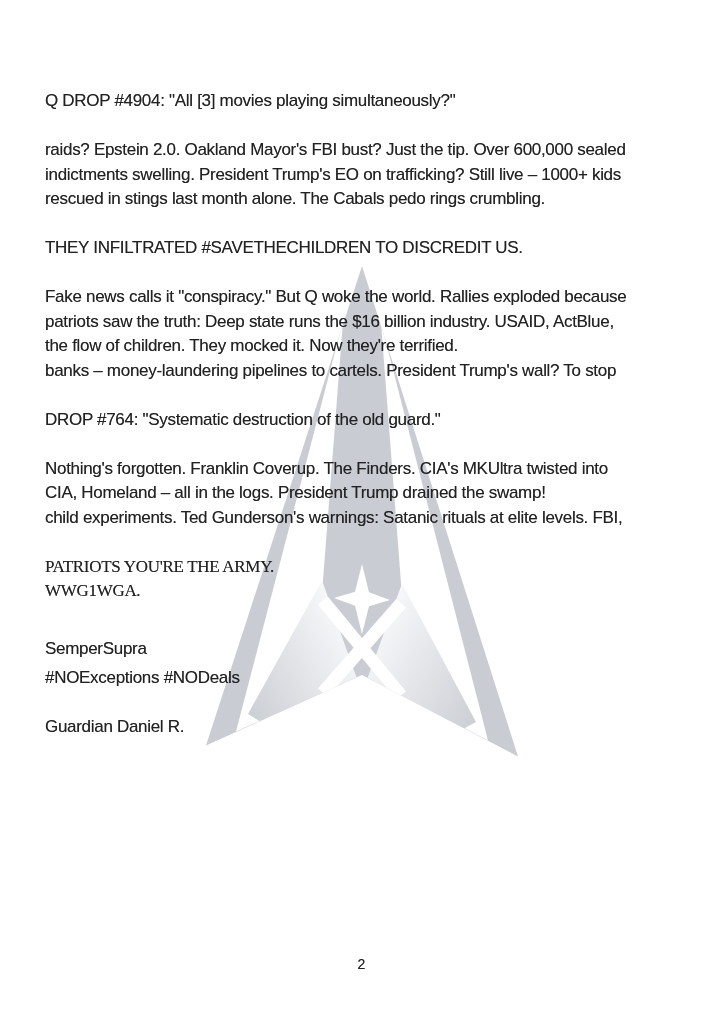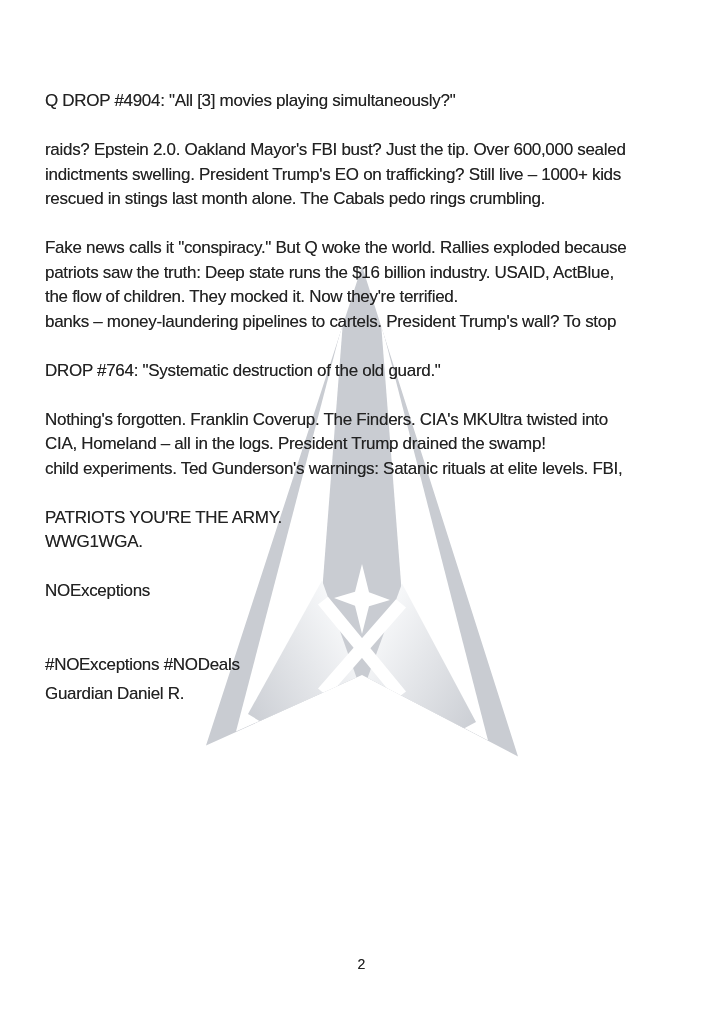--- a/index.html
+++ b/index.html
@@ -33,21 +33,21 @@
     top: 89px;
     z-index: 2;
     font-size: 17px;
     line-height: 24.5px;
     letter-spacing: -0.3px;
     white-space: nowrap;
     text-shadow: 0 0 0.6px rgba(34,34,34,0.55);
   }
   .para { margin: 0 0 24.5px 0; }
   
-  .para:nth-child(7) { margin-bottom: 49px; }
+  .para:nth-child(7) { margin-bottom: 33px; font-family: Liberation Serif, serif; }
   
   .para:nth-child(8) { margin-bottom: 5px; }
   .line { height: 24.5px; }
   .page-number {
     position: absolute;
     top: 956px;
     left: 0;
     width: 100%;
     z-index: 2;
     text-align: center;
@@ -97,39 +97,42 @@
   <div class="content">
     <div class="para">
         <div class="line">Q DROP #4904: "All [3] movies playing simultaneously?"</div>
       </div>
     <div class="para">
         <div class="line">raids? Epstein 2.0. Oakland Mayor's FBI bust? Just the tip. Over 600,000 sealed</div>
         <div class="line">indictments swelling. President Trump's EO on trafficking? Still live – 1000+ kids</div>
         <div class="line">rescued in stings last month alone. The Cabals pedo rings crumbling.</div>
       </div>
     <div class="para">
+        <div class="line">THEY INFILTRATED #SAVETHECHILDREN TO DISCREDIT US.</div>
+      </div>
+    <div class="para">
         <div class="line">Fake news calls it "conspiracy." But Q woke the world. Rallies exploded because</div>
         <div class="line">patriots saw the truth: Deep state runs the $16 billion industry. USAID, ActBlue,</div>
         <div class="line">the flow of children. They mocked it. Now they're terrified.</div>
         <div class="line">banks – money-laundering pipelines to cartels. President Trump's wall? To stop</div>
       </div>
     <div class="para">
         <div class="line">DROP #764: "Systematic destruction of the old guard."</div>
       </div>
     <div class="para">
         <div class="line">Nothing's forgotten. Franklin Coverup. The Finders. CIA's MKUltra twisted into</div>
         <div class="line">CIA, Homeland – all in the logs. President Trump drained the swamp!</div>
         <div class="line">child experiments. Ted Gunderson's warnings: Satanic rituals at elite levels. FBI,</div>
       </div>
     <div class="para">
         <div class="line">PATRIOTS YOU'RE THE ARMY.</div>
         <div class="line">WWG1WGA.</div>
       </div>
     <div class="para">
-        <div class="line">NOExceptions</div>
+        <div class="line">SemperSupra</div>
       </div>
     <div class="para">
         <div class="line">#NOExceptions #NODeals</div>
       </div>
     <div class="para">
         <div class="line">Guardian Daniel R.</div>
       </div>
   </div>
 
   <div class="page-number">2</div>

